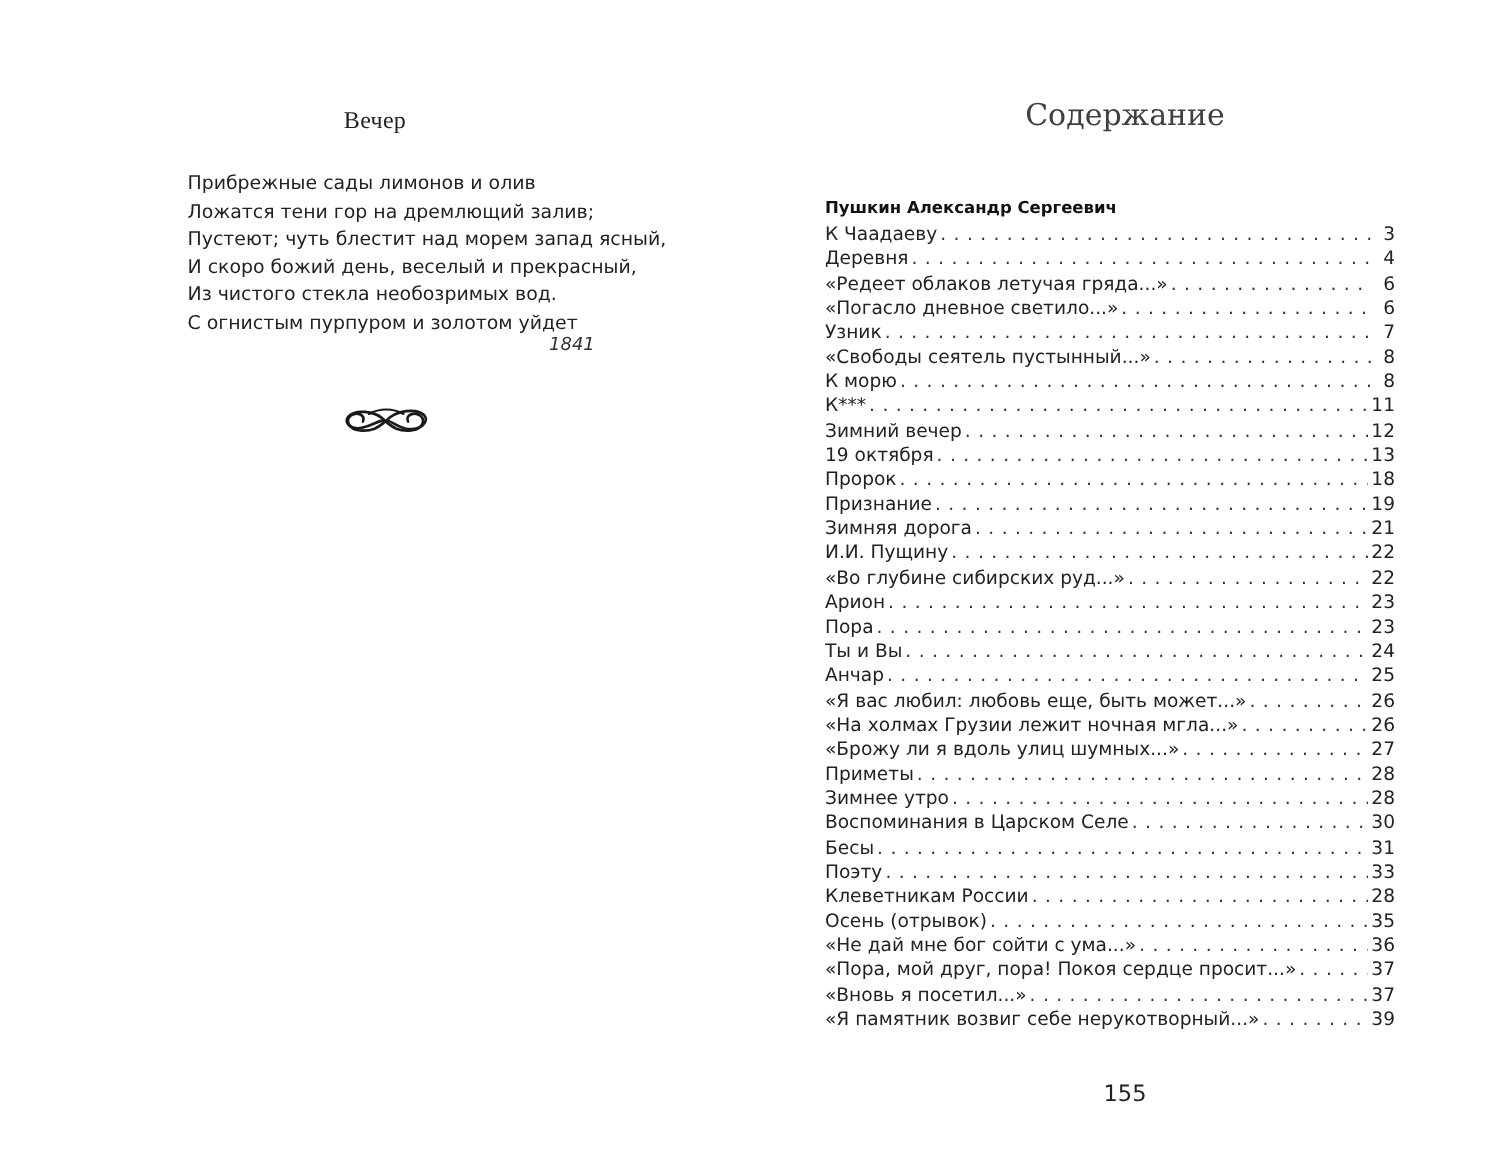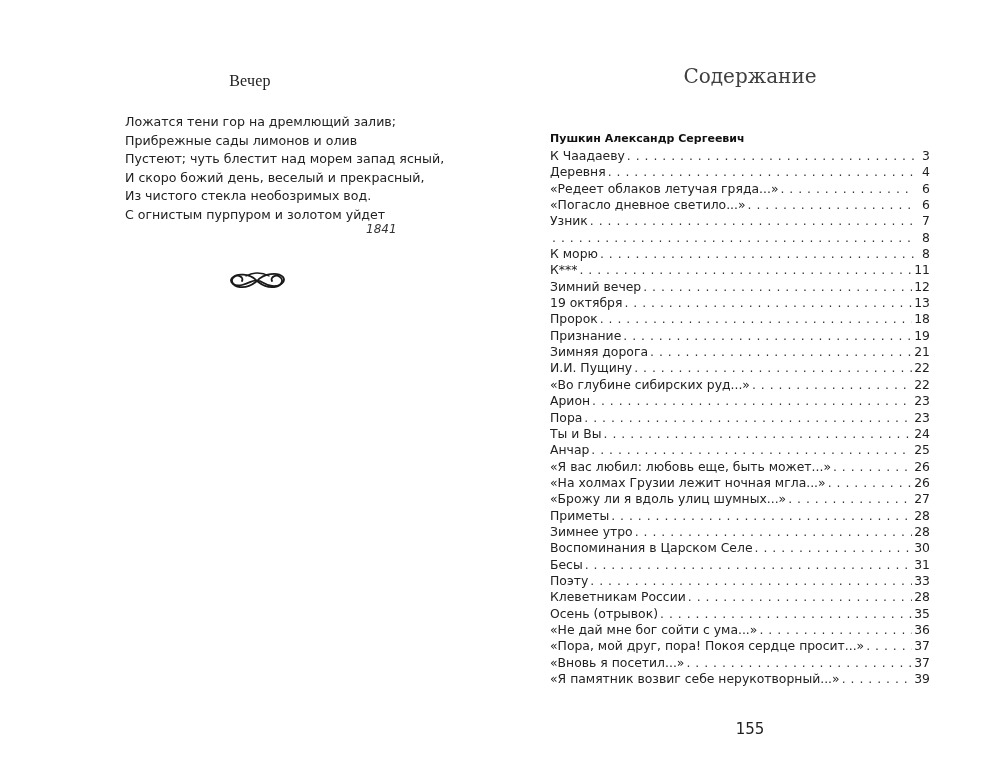--- a/index.html
+++ b/index.html
@@ -31,22 +31,22 @@
   .toc-page { flex:0 0 auto; text-align:right; min-width:14px; }
   .page-num { position:absolute; left:0; width:500px; top:720px; text-align:center;
     font-family:"DejaVu Sans", sans-serif; font-size:15px; color:#222; }
 </style>
 </head>
 <body>
 
 <div class="page left">
   <div class="poem-title">Вечер</div>
   <div class="poem">
+    <div class="poem-line">Прибрежные сады лимонов и олив</div>
     <div class="poem-line">Ложатся тени гор на дремлющий залив;</div>
-    <div class="poem-line">Прибрежные сады лимонов и олив</div>
     <div class="poem-line">Пустеют; чуть блестит над морем запад ясный,</div>
     <div class="poem-line">И скоро божий день, веселый и прекрасный,</div>
     <div class="poem-line">Из чистого стекла необозримых вод.</div>
     <div class="poem-line">С огнистым пурпуром и золотом уйдет</div>
   </div>
   <div class="year">1841</div>
   <svg class="ornament" viewBox="0 0 62 28">
     <g fill="none" stroke="#1a1a1a" stroke-width="1.8" stroke-linecap="round">
       <path d="M31 14 C24 6, 10 6, 6 11 C3 15, 8 20, 16 18 C24 16, 28 12, 31 14 C34 16, 38 21, 48 20 C56 19, 58 13, 54 10 C50 7, 44 10, 46 14"></path>
       <path d="M31 14 C38 6, 52 5, 57 10 C60 14, 55 20, 46 19 C38 18, 34 12, 31 14 C28 16, 24 21, 14 20 C6 19, 4 13, 8 10 C12 7, 18 10, 16 14"></path>
@@ -78,20 +78,21 @@
         <span class="toc-name">«Погасло дневное светило...»</span>
         <span class="toc-dots"></span>
         <span class="toc-page">6</span>
       </div>
       <div class="toc-row">
         <span class="toc-name">Узник</span>
         <span class="toc-dots"></span>
         <span class="toc-page">7</span>
       </div>
       <div class="toc-row">
+        <span class="toc-name">«Свободы сеятель пустынный...»</span>
         <span class="toc-dots"></span>
         <span class="toc-page">8</span>
       </div>
       <div class="toc-row">
         <span class="toc-name">К морю</span>
         <span class="toc-dots"></span>
         <span class="toc-page">8</span>
       </div>
       <div class="toc-row">
         <span class="toc-name">К***</span>

